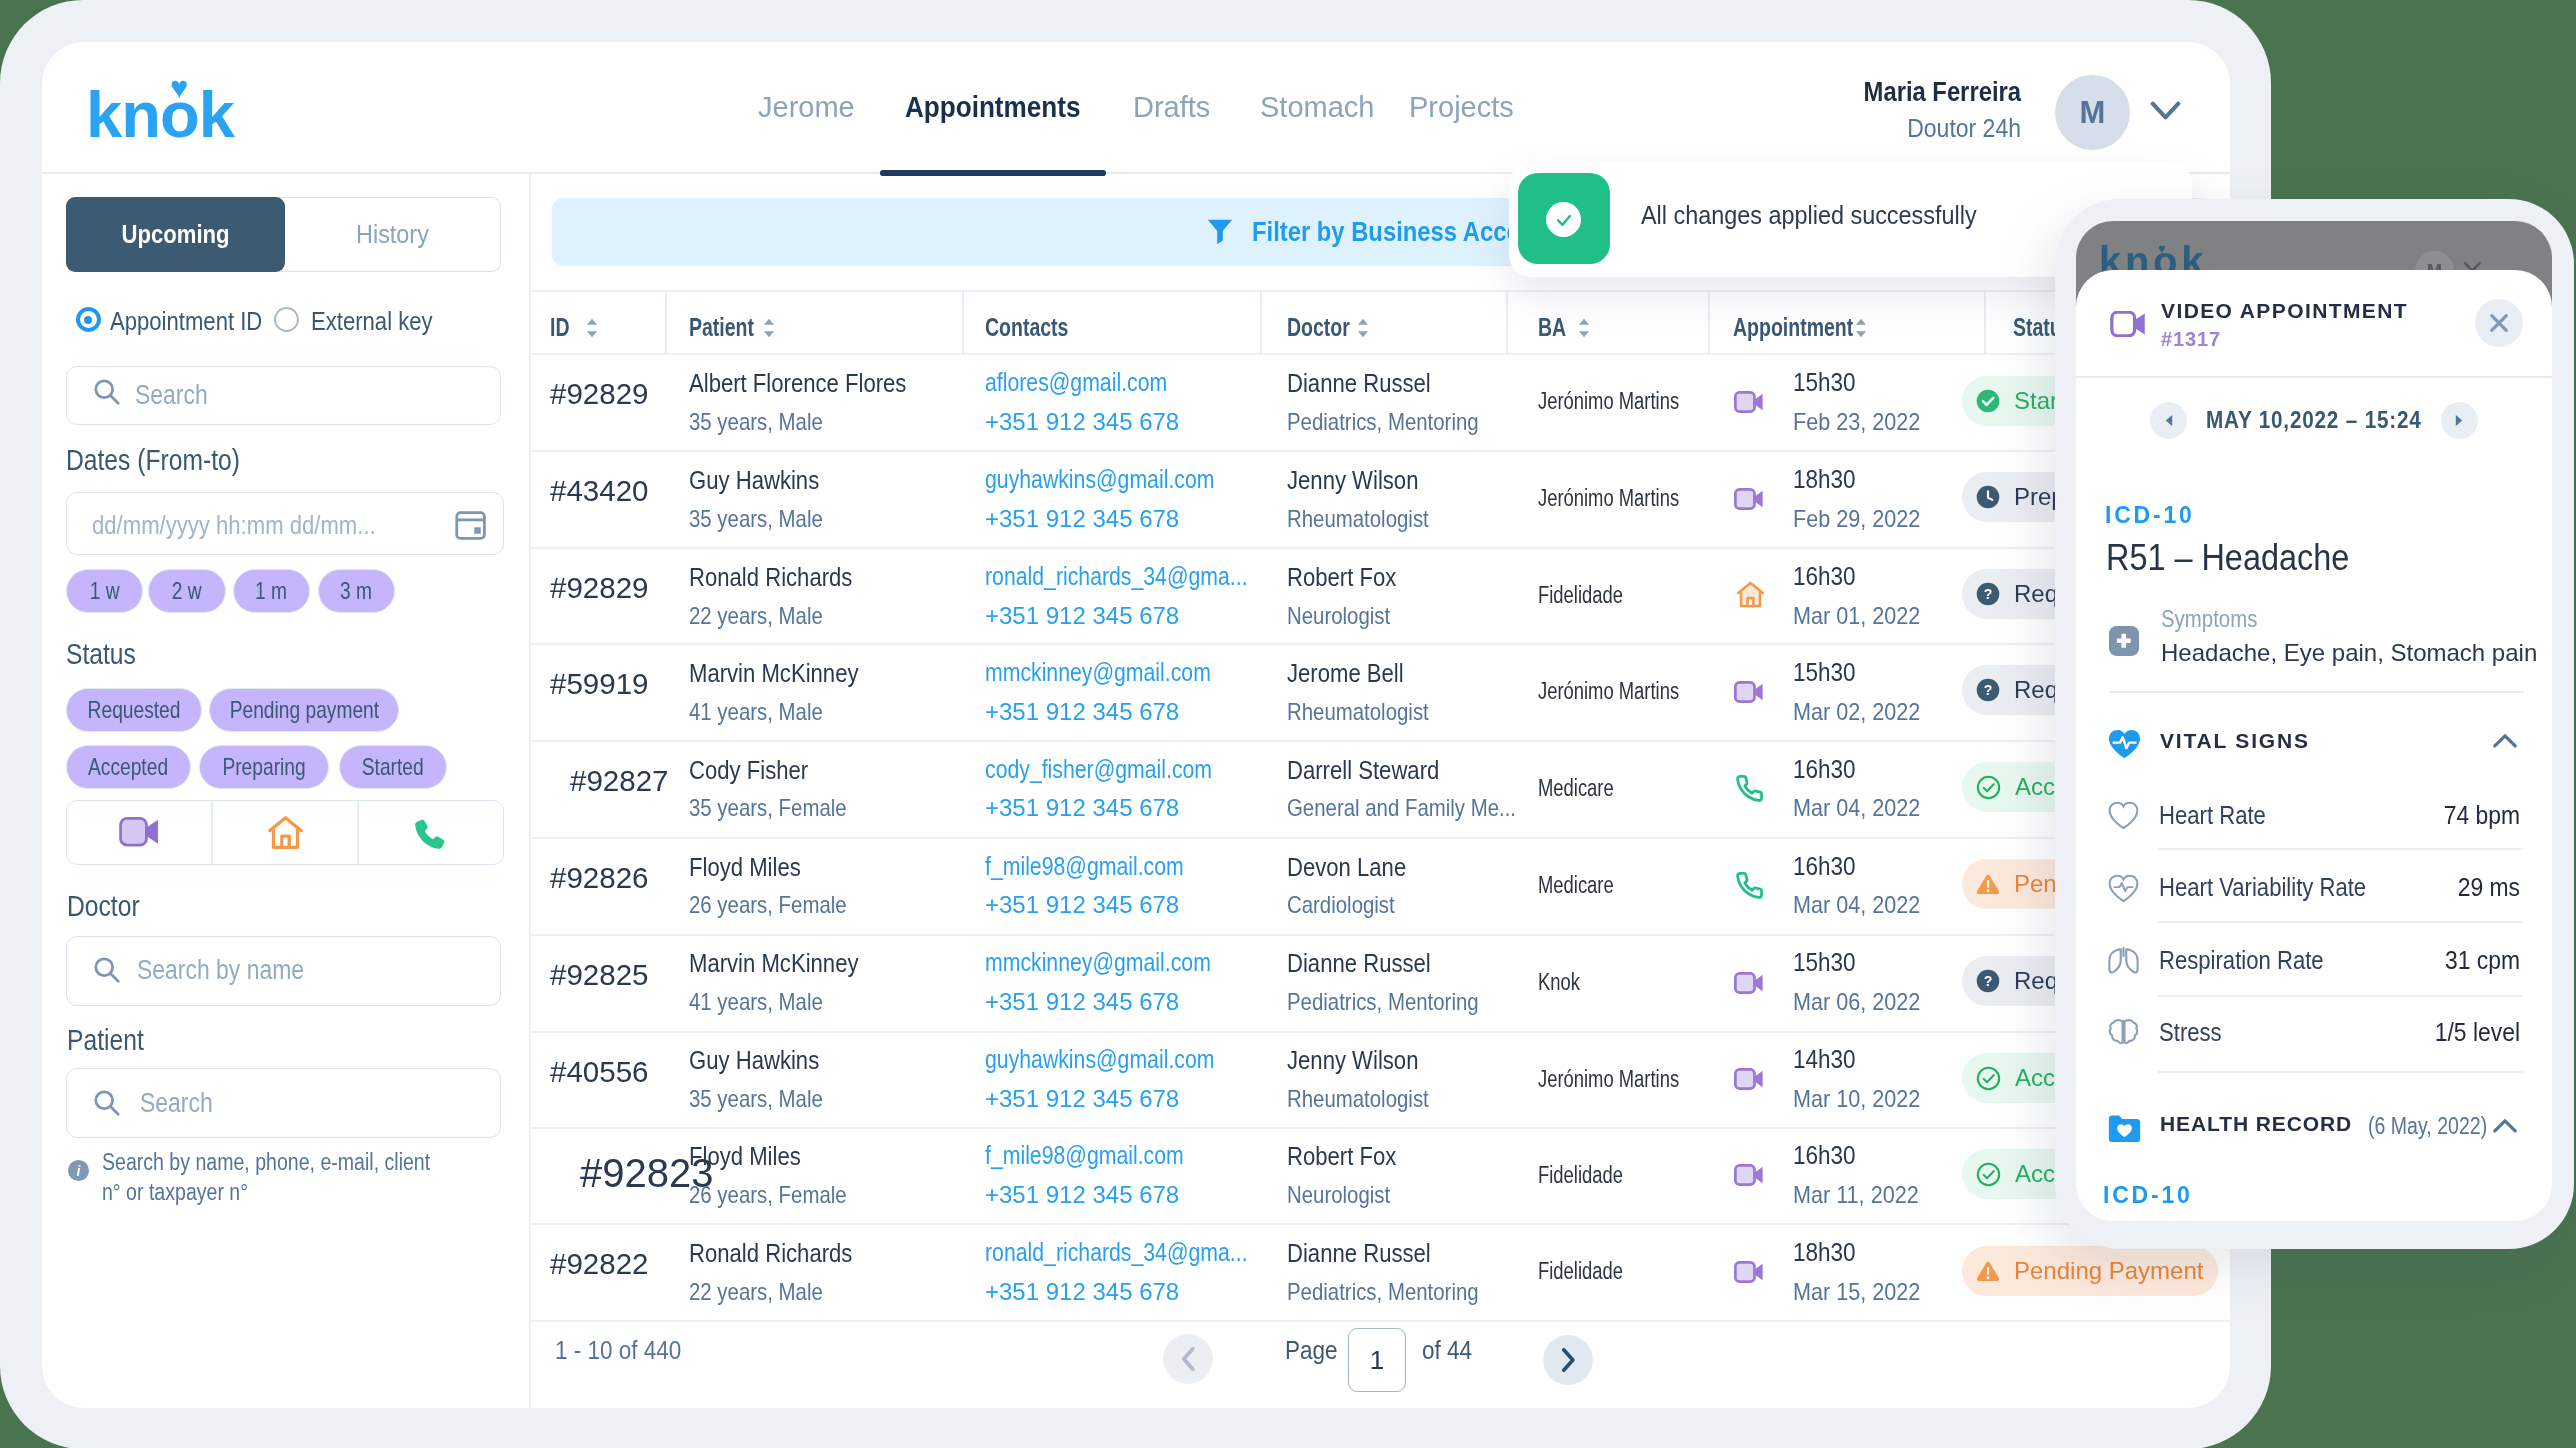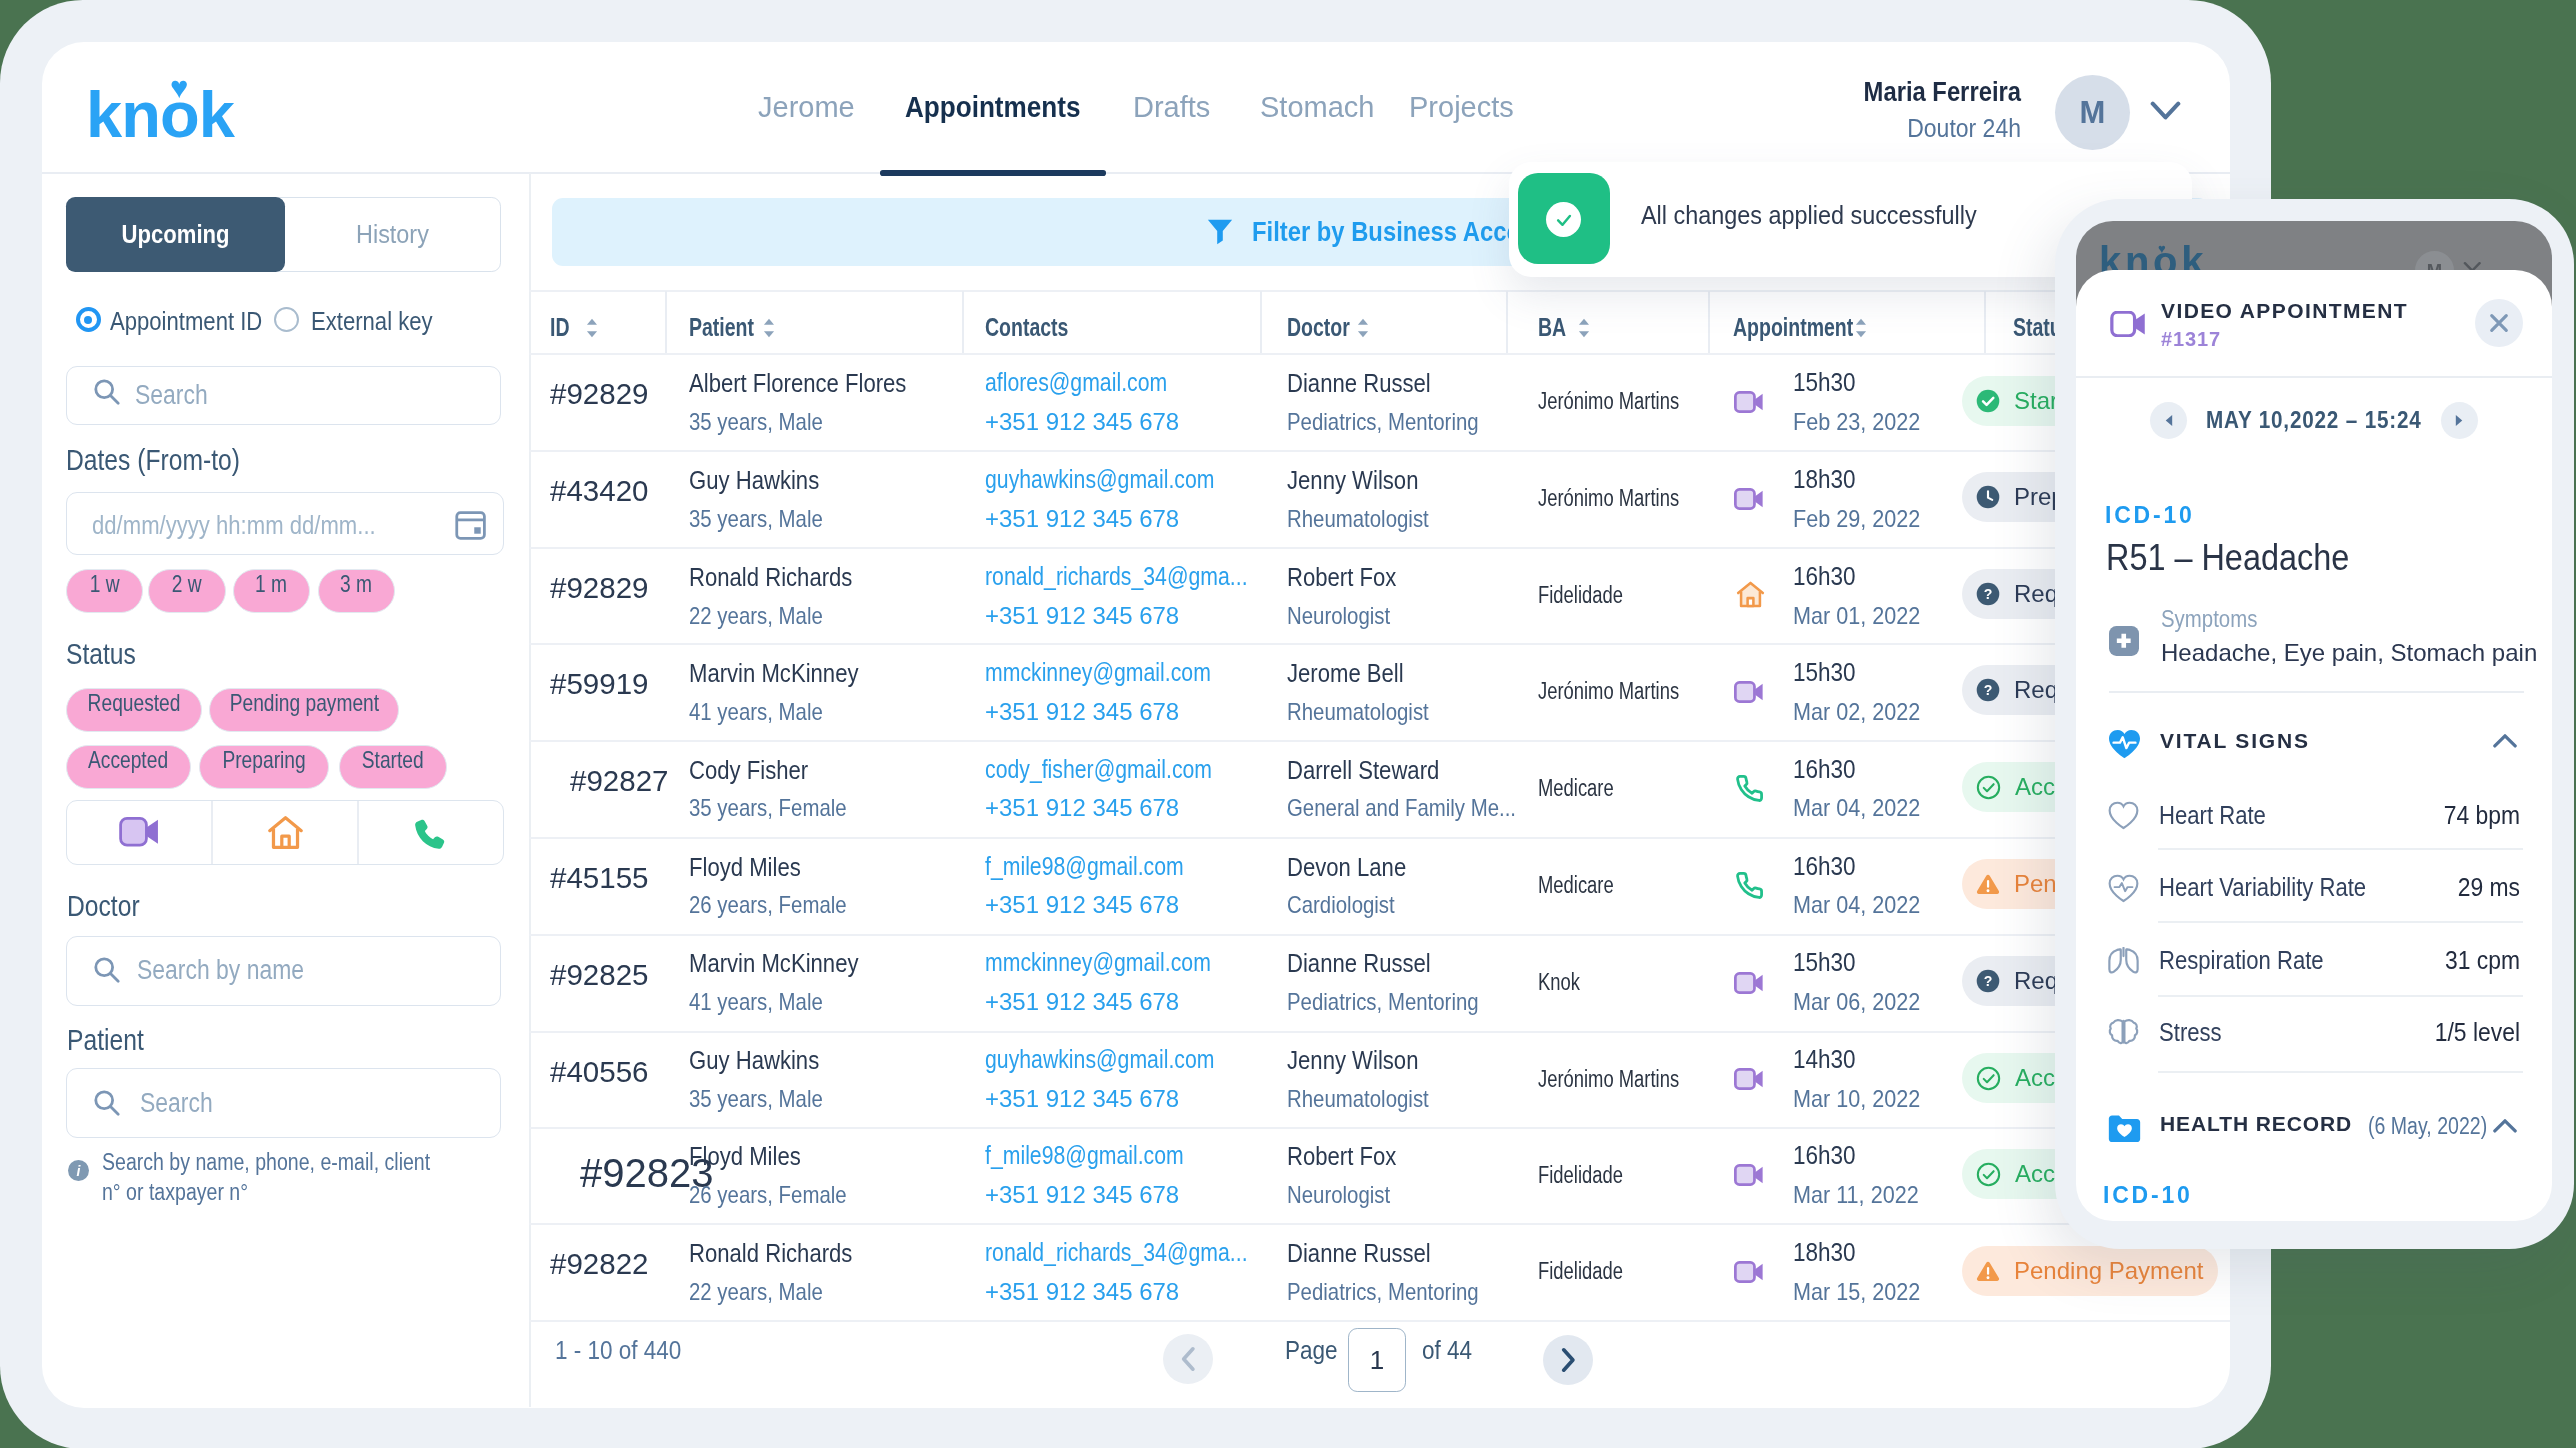--- a/index.html
+++ b/index.html
@@ -8,21 +8,21 @@
 .a{position:absolute;white-space:nowrap}
 .sx{transform:scaleX(.85);transform-origin:0 50%}
 .sx8{transform:scaleX(.8);transform-origin:0 50%}
 .sx9{transform:scaleX(.9);transform-origin:0 50%}
 .page{left:0;top:0;width:2271px;height:1449px;background:#EDF1F6;border-radius:83px}
 .card{left:42px;top:42px;width:2188px;height:1366px;background:#fff;border-radius:42px}
 .navitem{top:89px;font-size:29px;color:#8CA3BB;line-height:37px}
 .lbl{font-size:27px;color:#3A5874}
 .box{background:#fff;border:1.8px solid #DCE4EE;border-radius:11px}
 .ph{font-size:25px;color:#93AAC0}
-.pill{border:1.8px solid #E2E9F0;border-radius:24px;background:#f9a8d4;color:#3A5874;font-size:24px;display:flex;align-items:flex-start;justify-content:center}
+.pill{border:1.8px solid #E2E9F0;border-radius:24px;background:#c4b5fd;color:#3A5874;font-size:24px;display:flex;align-items:center;justify-content:center}
 .pill span{transform:scaleX(.8)}
 .hl{font-size:25px;font-weight:bold;color:#3A5874;line-height:31px;transform:scaleX(.78);transform-origin:0 50%}
 .vdiv{width:1.8px;background:#E9EDF3}
 .rowline{left:529px;width:1702px;height:1.8px;background:#EDF0F5}
 .dark{color:#2A3950}
 .gray{color:#54749A}
 .blue{color:#29A0ED}
 .spill{height:50px;border-radius:25px;display:flex;align-items:center;gap:14px;padding:0 14.8px 0 14px;font-size:24px;white-space:nowrap}
 .spill.g{background:#E7F8EF;color:#27AE60}
 .spill.n{background:#EAEDF2;color:#2B3A55}
@@ -279,21 +279,21 @@
 <div class="a dark sx9" style="left:1793px;top:755px;font-size:25px">16h30</div>
 <div class="a gray sx9" style="left:1793px;top:794px;font-size:24px">Mar 04, 2022</div>
 <div class="a spill g" style="left:1962px;top:762px">
     <svg width="25" height="25" viewBox="0 0 34 34" style="flex:none">
       <circle cx="17" cy="17" r="14.5" fill="none" stroke="#27AE60" stroke-width="2.8"></circle>
       <path d="M10.5 17.5 L15 22 L24 12.5" fill="none" stroke="#27AE60" stroke-width="2.8" stroke-linecap="round" stroke-linejoin="round"></path>
     </svg>
     <span>Accepted</span>
   </div>
 <div class="a rowline" style="top:837px"></div>
-<div class="a dark" style="left:550px;top:861px;font-size:29.5px">#45155</div>
+<div class="a dark" style="left:550px;top:861px;font-size:29.5px">#92826</div>
 <div class="a dark sx" style="left:689px;top:852px;font-size:26px">Floyd Miles</div>
 <div class="a gray sx" style="left:689px;top:891px;font-size:24px">26 years, Female</div>
 <div class="a blue sx" style="left:985px;top:852px;font-size:25px">f_mile98@gmail.com</div>
 <div class="a blue" style="left:985px;top:891px;font-size:24px">+351 912 345 678</div>
 <div class="a dark sx" style="left:1287px;top:852px;font-size:26px">Devon Lane</div>
 <div class="a gray sx" style="left:1287px;top:891px;font-size:24px">Cardiologist</div>
 <div class="a sx8" style="left:1538px;top:872px;font-size:23px;color:#2B3442">Medicare</div>
 <svg class="a" style="left:1735px;top:871px" width="29" height="29" viewBox="0 0 24 24">
     <path d="M22 16.92v3a2 2 0 0 1-2.18 2 19.79 19.79 0 0 1-8.63-3.07 19.5 19.5 0 0 1-6-6 19.79 19.79 0 0 1-3.07-8.67A2 2 0 0 1 4.11 2h3a2 2 0 0 1 2 1.72 12.84 12.84 0 0 0 .7 2.81 2 2 0 0 1-.45 2.11L8.09 9.91a16 16 0 0 0 6 6l1.27-1.27a2 2 0 0 1 2.11-.45 12.84 12.84 0 0 0 2.81.7A2 2 0 0 1 22 16.92z" fill="none" stroke="#21C08B" stroke-width="2.3" stroke-linecap="round" stroke-linejoin="round"></path>
   </svg>

